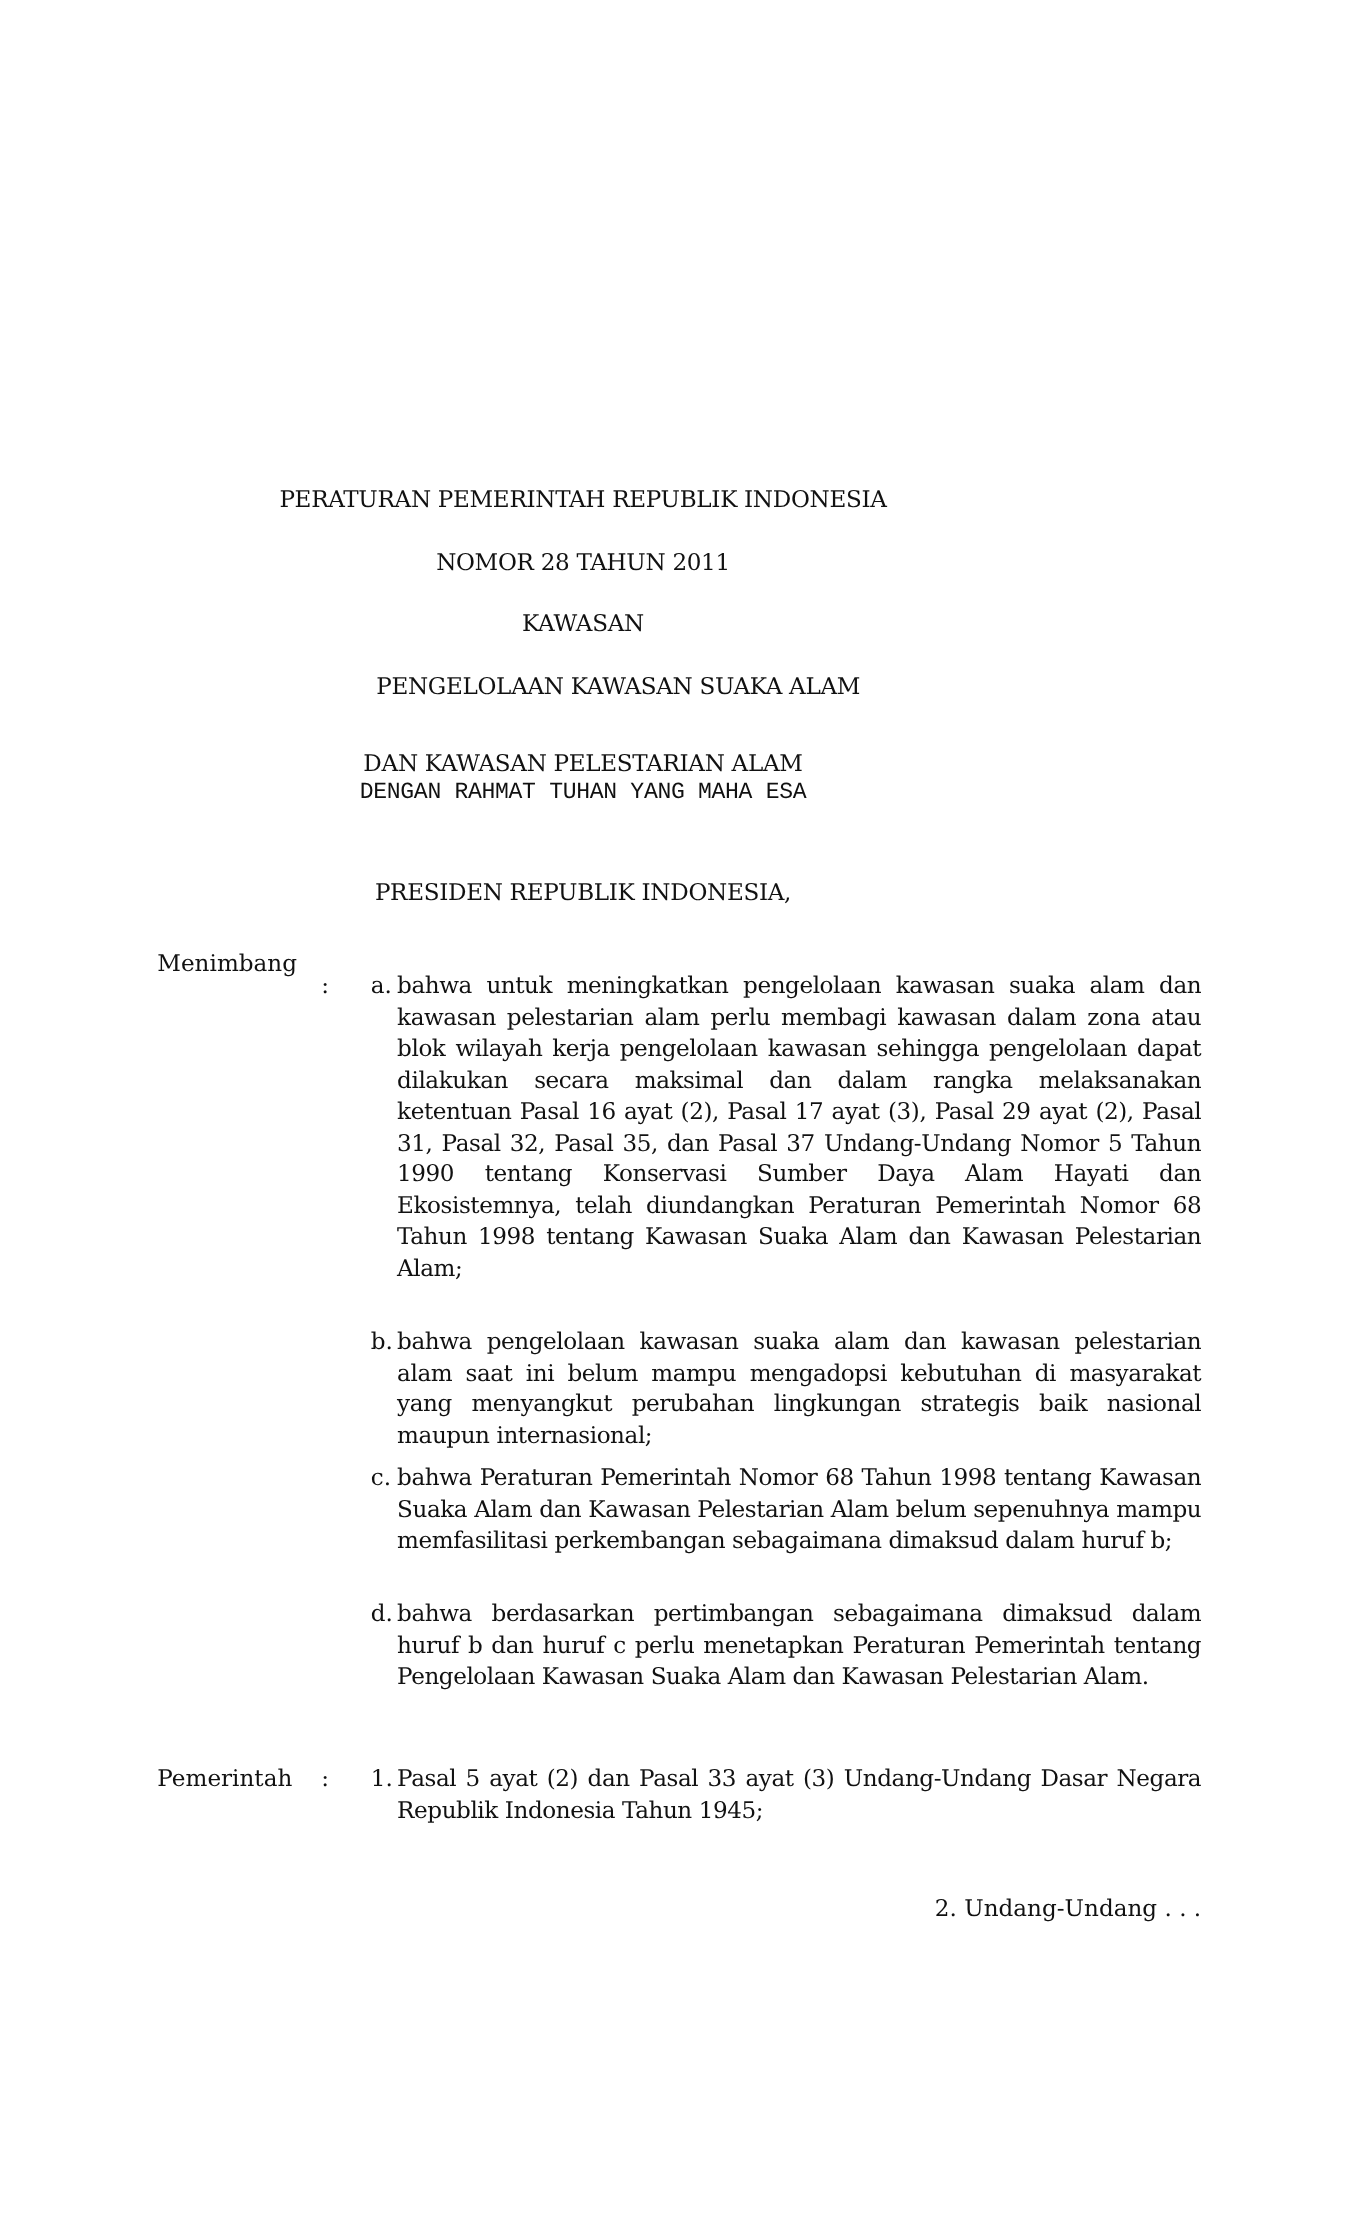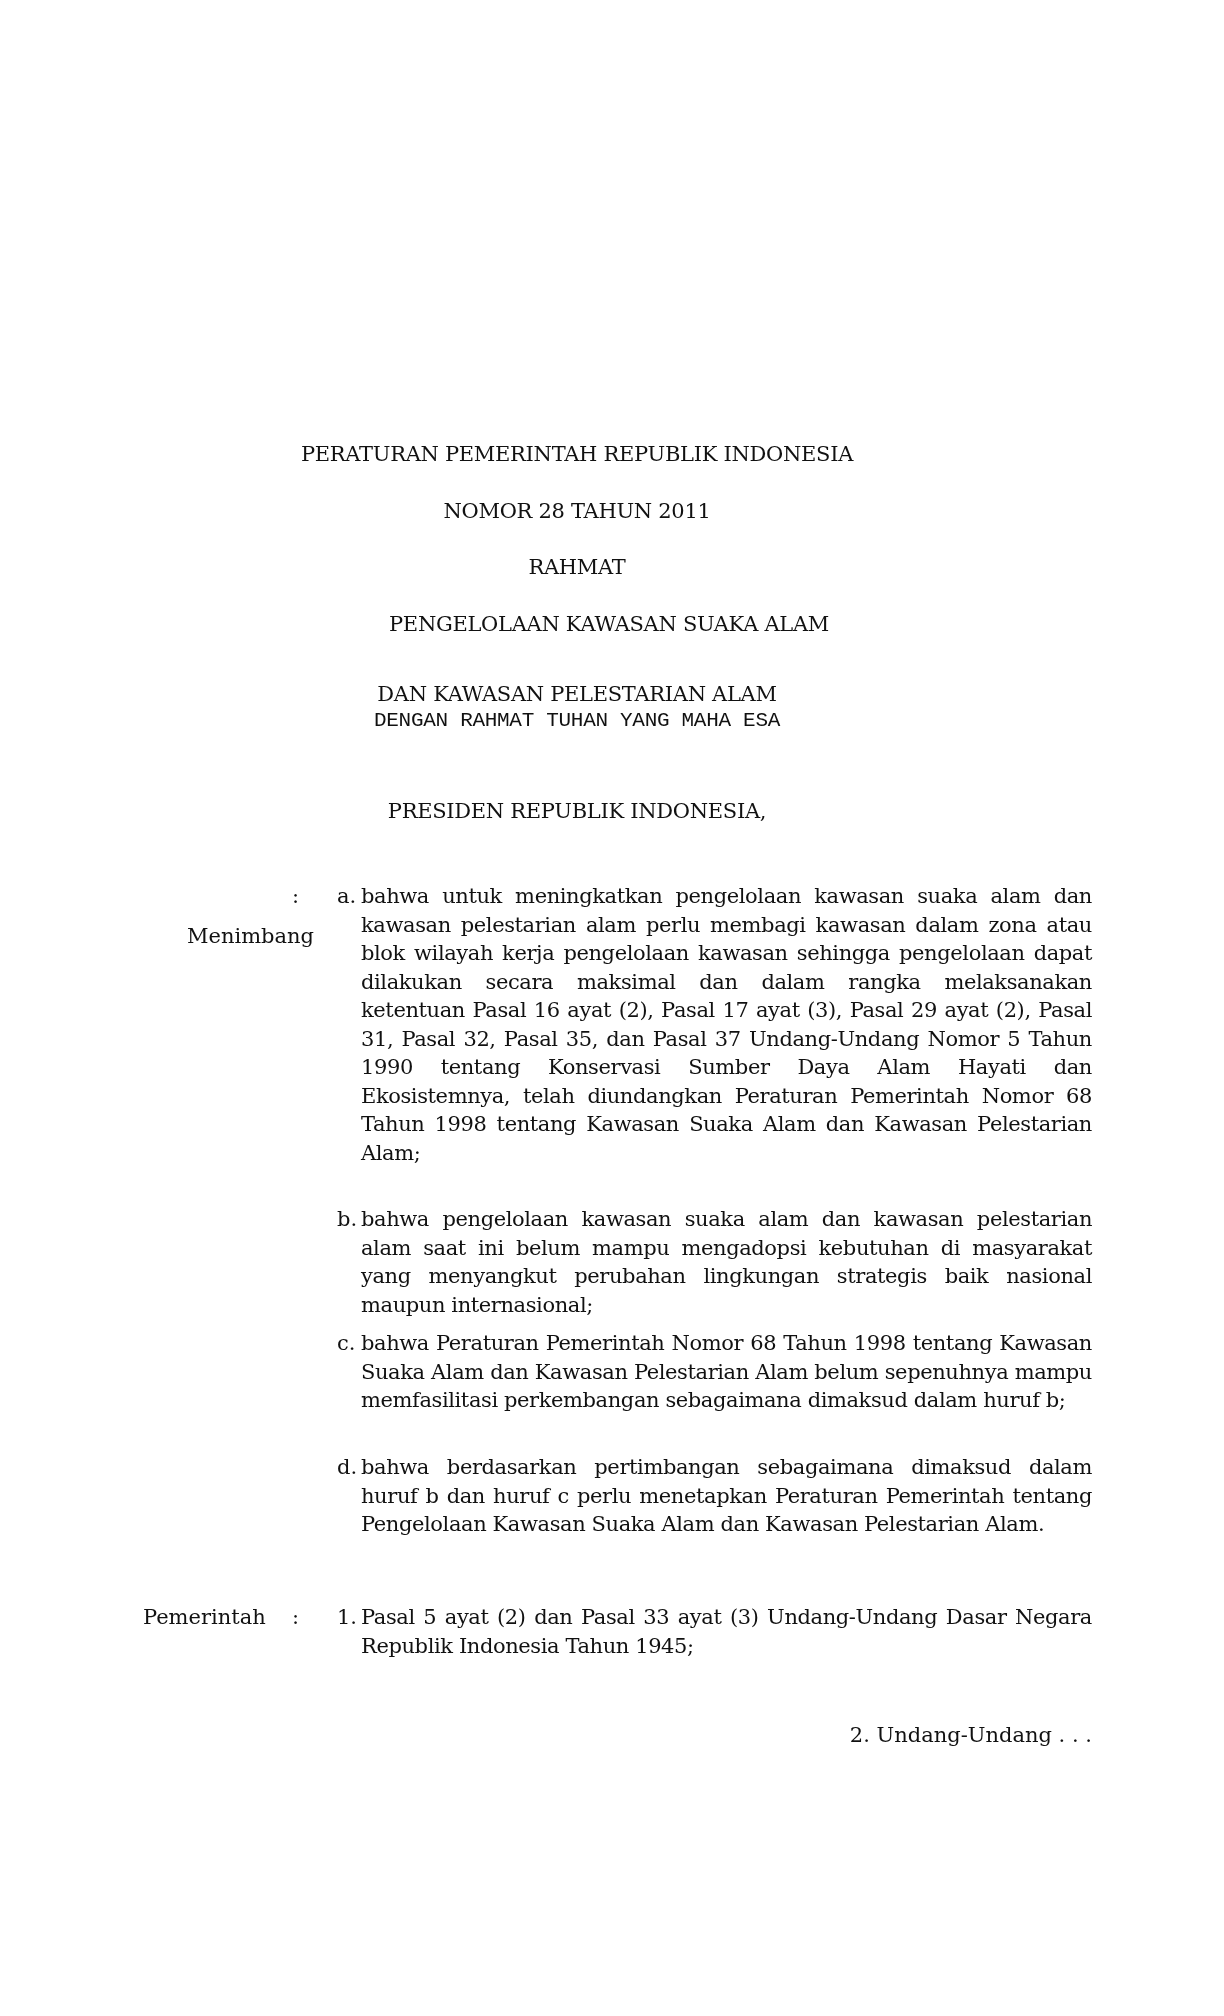--- a/index.html
+++ b/index.html
@@ -1,39 +1,39 @@
 <!DOCTYPE html>
 <html><head>
 <meta charset="utf-8">
 <style>
   html, body { margin:0; padding:0; background:#ffffff; }
   body { width:1224px; height:2016px; position:relative; overflow:hidden;
          font-family:"DejaVu Serif", serif; color:#111; }
   .center { position:absolute; left:0; width:1060px; text-align:center;
-            font-size:21px; line-height:28px; letter-spacing:-0.3px;padding-left:47px; }
+            font-size:21px; line-height:28px; letter-spacing:-0.3px; }
   .label { position:absolute; left:143px; font-size:21px; line-height:28.5px; white-space:pre; }
   .colon { position:absolute; left:292px; font-size:21px; line-height:28.5px; }
   .item { position:absolute; left:337px; width:755px; font-size:21px; line-height:28.5px; }
   .item .mark { position:absolute; left:0; top:0; }
   .item .text { margin-left:24px; text-align:justify; letter-spacing:-0.4px; }
   .next { position:absolute; right:132px; font-size:21px; line-height:28.5px;margin-top:33px; }
 </style>
 </head>
 <body>
 
 <div class="center" style="top:440px;">PERATURAN PEMERINTAH REPUBLIK INDONESIA</div>
 <div class="center" style="top:497px;">NOMOR 28 TAHUN 2011</div>
-<div class="center" style="top:553px;">RAHMAT</div>
+<div class="center" style="top:553px;">KAWASAN</div>
 <div class="center" style="top:610px;margin-left:32px;">PENGELOLAAN KAWASAN SUAKA ALAM</div>
 <div class="center" style="top:680px;">DAN KAWASAN PELESTARIAN ALAM</div>
 <div class="center" style="top:707px;font-family:Liberation Mono, monospace;">DENGAN RAHMAT TUHAN YANG MAHA ESA</div>
 <div class="center" style="top:797px;">PRESIDEN REPUBLIK INDONESIA,</div>
 
 <div>
-  <div class="label" style="top:922px;margin-left:44px;">Menimbang</div>
+  <div class="label" style="top:862px;">Menimbang</div>
   <div class="colon" style="top:882px;">:</div>
 
   <div class="item" style="top:882px;">
     <span class="mark">a.</span>
     <div class="text">bahwa untuk meningkatkan  pengelolaan kawasan suaka alam dan kawasan pelestarian alam perlu membagi kawasan dalam zona atau blok wilayah kerja pengelolaan kawasan sehingga pengelolaan dapat dilakukan secara maksimal dan dalam rangka melaksanakan ketentuan Pasal 16 ayat (2), Pasal 17 ayat (3), Pasal 29 ayat (2),  Pasal 31, Pasal 32, Pasal 35, dan Pasal 37 Undang-Undang Nomor 5 Tahun 1990 tentang Konservasi Sumber Daya Alam Hayati dan Ekosistemnya, telah diundangkan Peraturan Pemerintah Nomor 68 Tahun 1998 tentang Kawasan Suaka Alam dan Kawasan Pelestarian Alam;</div>
   </div>
   <div class="item" style="top:1205px;">
     <span class="mark">b.</span>
     <div class="text">bahwa pengelolaan kawasan suaka alam dan kawasan pelestarian alam saat ini belum mampu mengadopsi kebutuhan di masyarakat yang menyangkut perubahan lingkungan strategis baik nasional maupun internasional;</div>
   </div>

